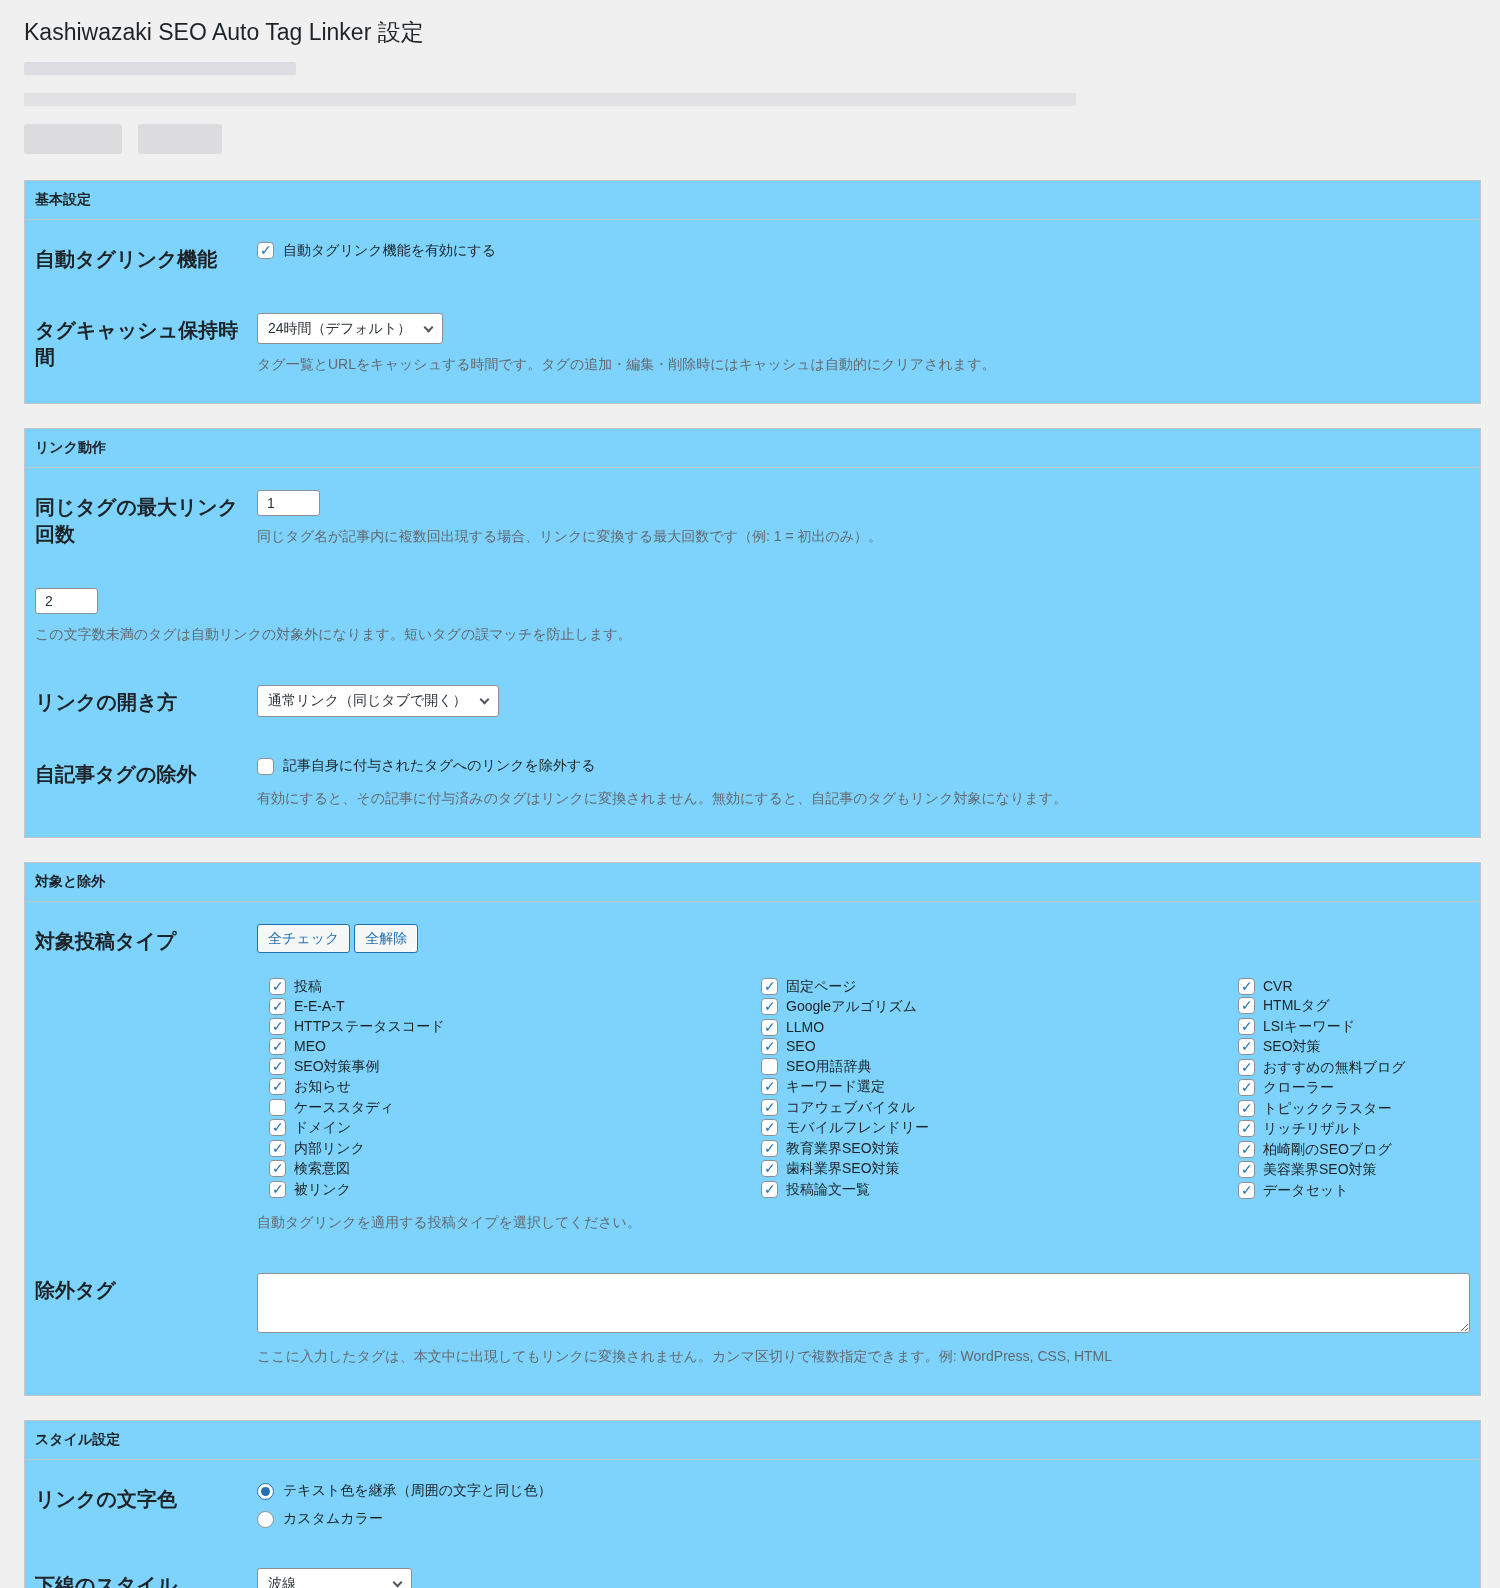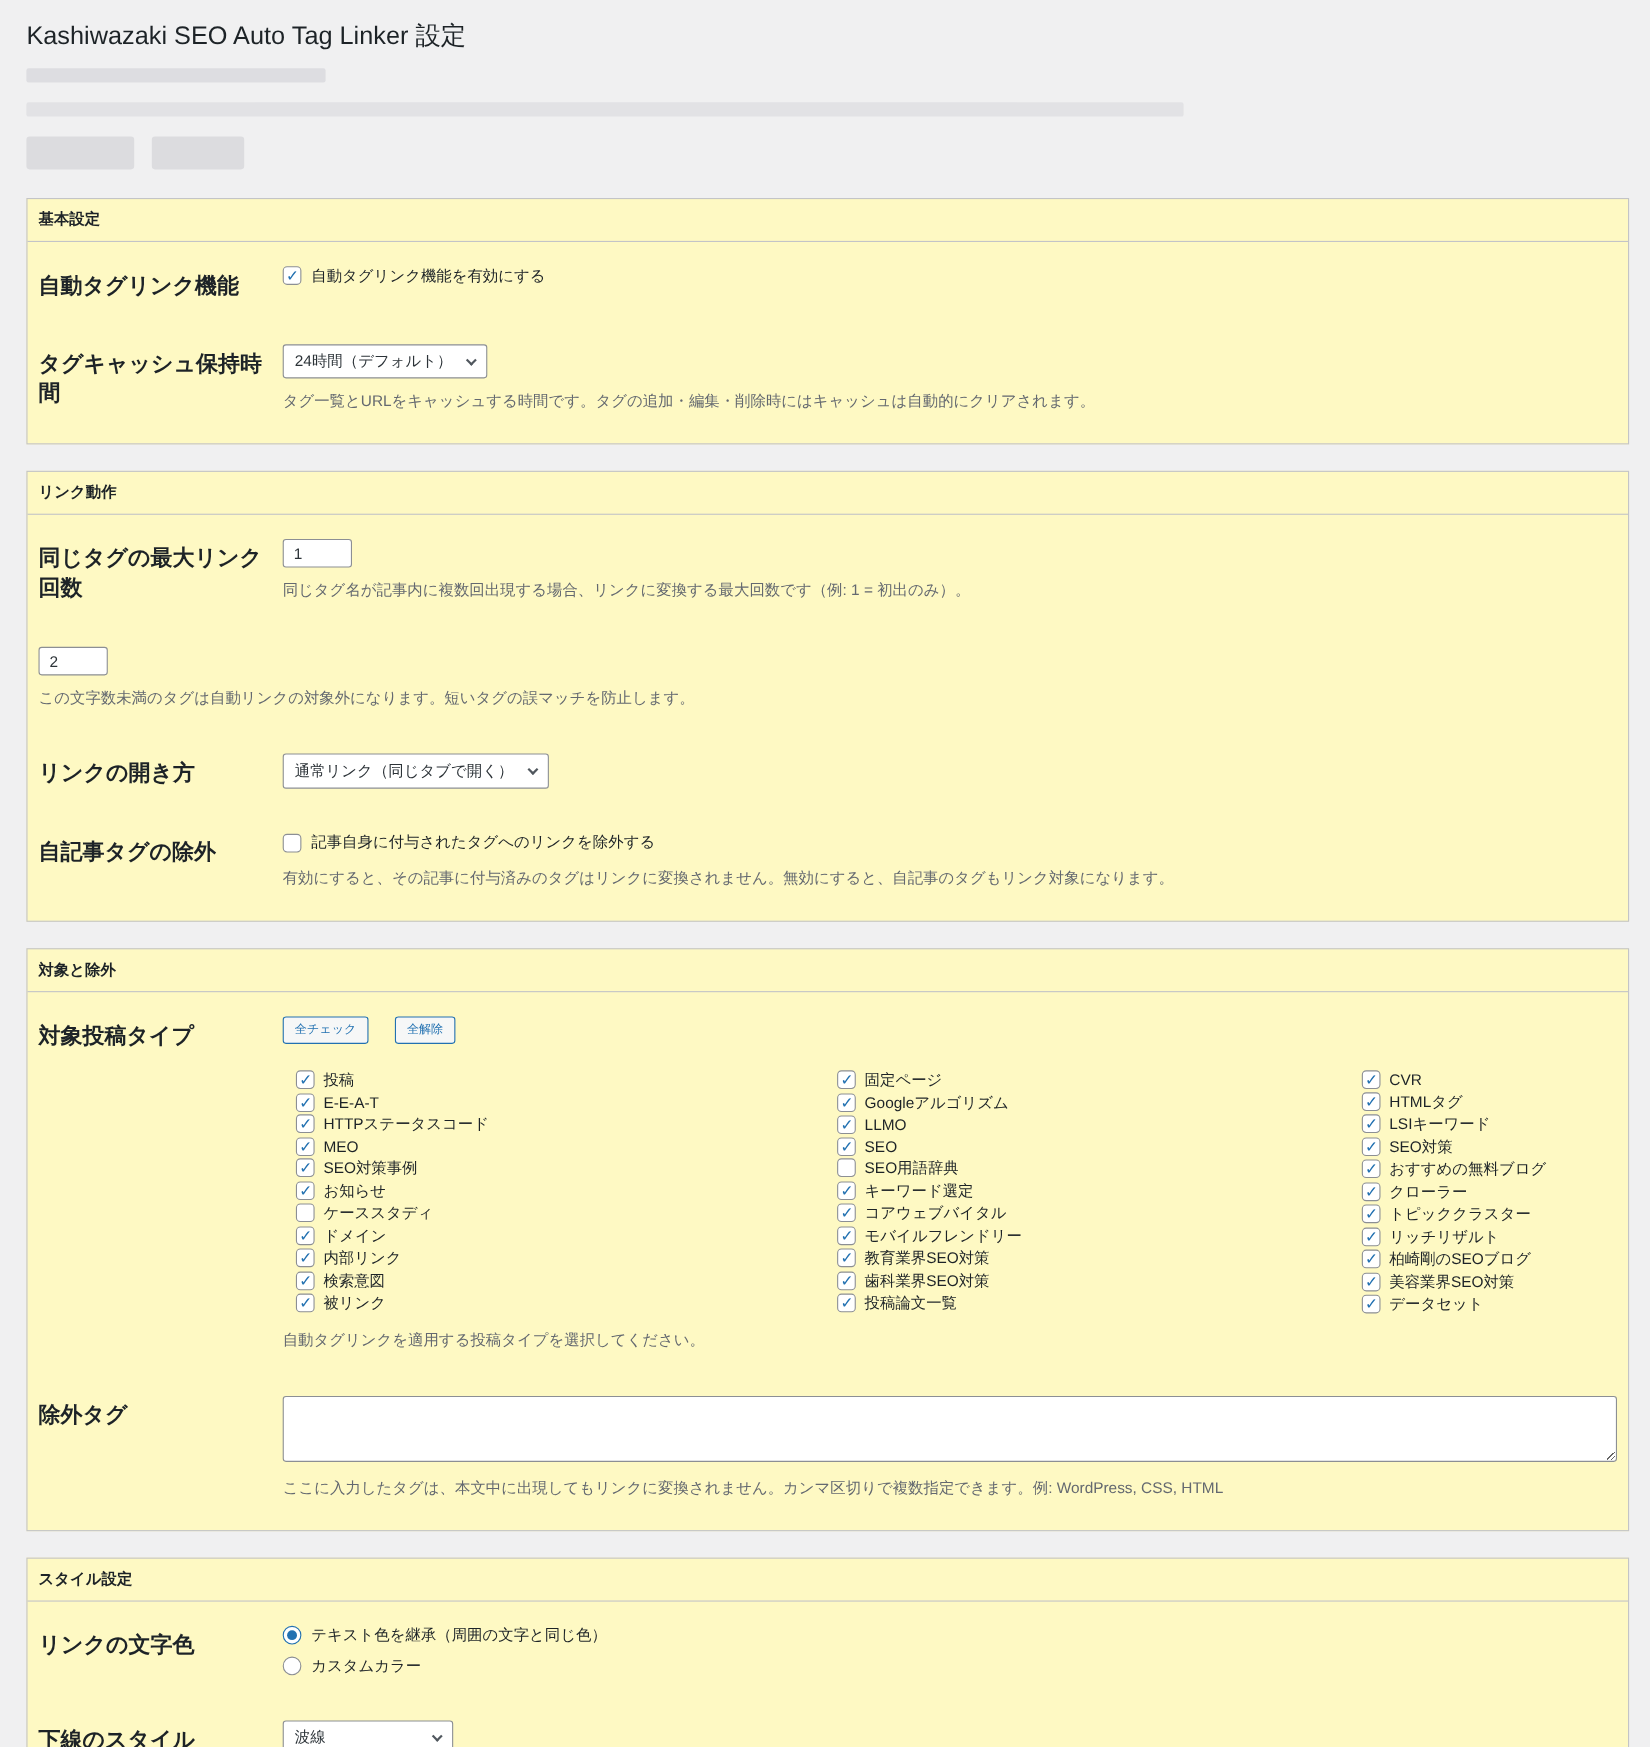--- a/index.html
+++ b/index.html
@@ -24,21 +24,21 @@
   
   .faded-notice { margin:6px 0 26px 0; }
   .ghost-line { height:13px; border-radius:2px; background:#e2e2e5; margin:0 0 18px 0; }
   .ghost-line.l1 { width:272px; background:#dddde1; }
   .ghost-line.l2 { width:1052px; }
   .ghost-btns { display:flex; gap:16px; margin-top:2px; }
   .ghost-btn { width:98px; height:30px; background:#dcdcdf; border-radius:3px; }
   .ghost-btn.short { width:84px; }
 
   
-  .card { background:#fef9c3; border:1px solid #c3c4c7; margin:0 0 24px 0; }
+  .card { background:#7dd3fc; border:1px solid #c3c4c7; margin:0 0 24px 0; }
   .card-header {
     padding:10px 10px;
     border-bottom:1px solid #c3c4c7;
     font-weight:700;
     font-size:14px;
     color:#1d2327;
   }
   .card-body { padding:2px 0 8px 0; }
 
   .form-row { display:flex; padding:20px 10px; }
@@ -94,22 +94,22 @@
   .small-input {
     width:63px; padding:4px 9px; font-size:14px; color:#2c3338;
     border:1px solid #8c8f94; border-radius:3px; background:#fff;
     font-family:inherit;
   }
 
   
   .btn-small {
     display:inline-block; background:#f6f7f7; color:#2271b1;
     border:1px solid #2271b1; border-radius:3px;
-    padding:4px 10px; font-size:11px; cursor:pointer; font-family:inherit;
-    margin-right:20px; line-height:1.4;
+    padding:4px 10px; font-size:14px; cursor:pointer; font-family:inherit;
+    margin-right:0; line-height:1.4;
   }
 
   
   .pt-grid { display:grid; grid-template-columns:492px 477px 1fr; padding-left:12px; margin-top:22px; }
   .pt-item { display:flex; gap:8px; margin:2.5px 0; font-size:14px; color:#1d2327; cursor:pointer; }
 
   
   .exclude-textarea {
     width:100%; height:60px; resize:vertical;
     border:1px solid #8c8f94; border-radius:3px; background:#fff;

